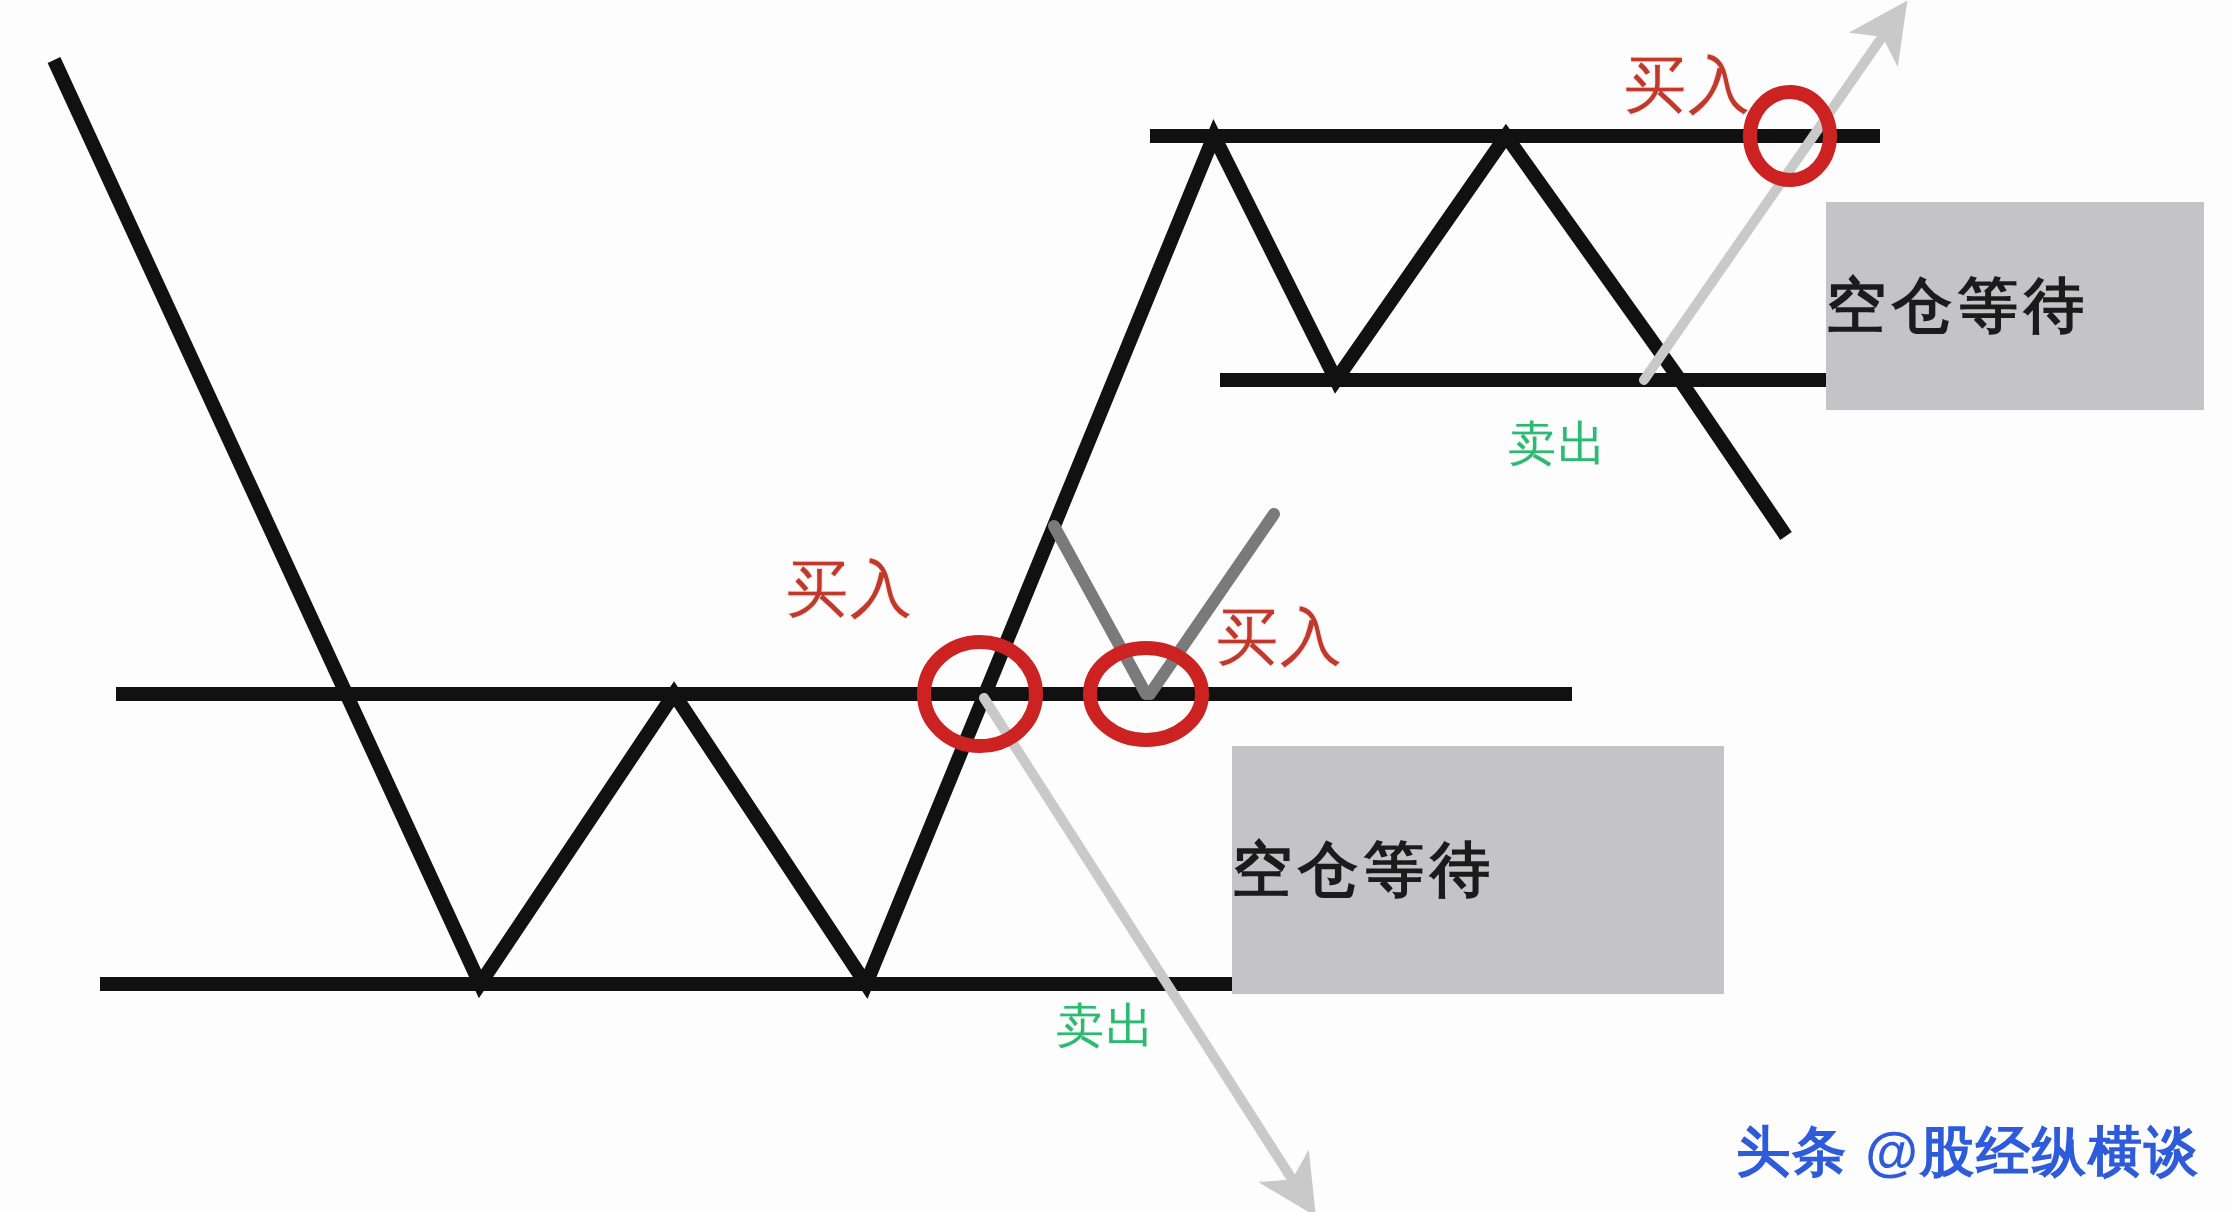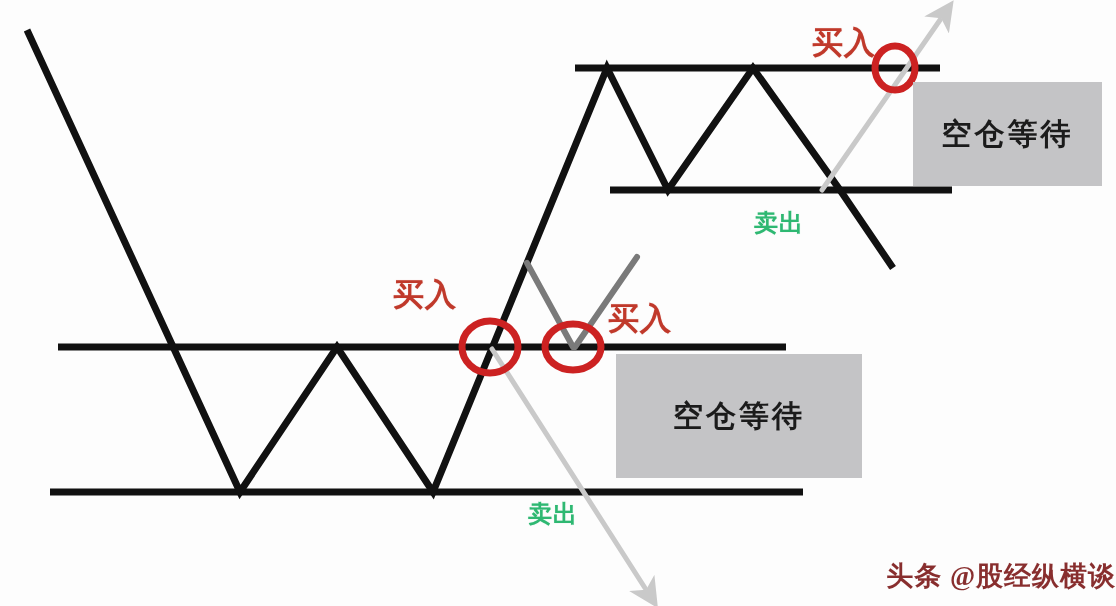--- a/index.html
+++ b/index.html
@@ -21,58 +21,58 @@
   #diagram-svg {
     position: absolute;
     left: 0;
     top: 0;
     width: 1116px;
     height: 606px;
   }
   .label {
     position: absolute;
     white-space: nowrap;
-    font-weight: 700;
+    font-weight: 400;
     line-height: 1;
     letter-spacing: 1px;
   }
   .label-buy {
     color: #c0392b;
     font-size: 31px;
     text-shadow: 0 0 1px rgba(192,57,43,0.35);
   }
   .label-sell {
     color: #2eb872;
     font-size: 24px;
     text-shadow: 0 0 1px rgba(46,184,114,0.35);
   }
   .note-box {
     position: absolute;
     background: #c4c4c6;
     display: flex;
     align-items: center;
-    justify-content: center;
+    justify-content: flex-start;
+    margin-top: 19px;
   }
   .note-box .note-text {
     color: #1b1b1b;
     font-size: 30px;
     font-weight: 600;
     letter-spacing: 3px;
   }
   #watermark {
     position: absolute;
-    right: 0;
+    right: 16px;
     bottom: 12px;
-    color: #7f1d1d;
+    color: #1d4ed8;
     font-size: 27px;
     font-weight: 700;
     letter-spacing: 1px;
     opacity: 0.92;
     white-space: nowrap;
-    font-family: Liberation Serif, serif;
   }
 </style>
 </head>
 <body>
 
 <div id="stage">
 
   <svg id="diagram-svg" viewBox="0 0 1116 606">
     <defs>
       <marker id="arrowLight" markerWidth="9" markerHeight="9" refX="1.2" refY="3" orient="auto">

